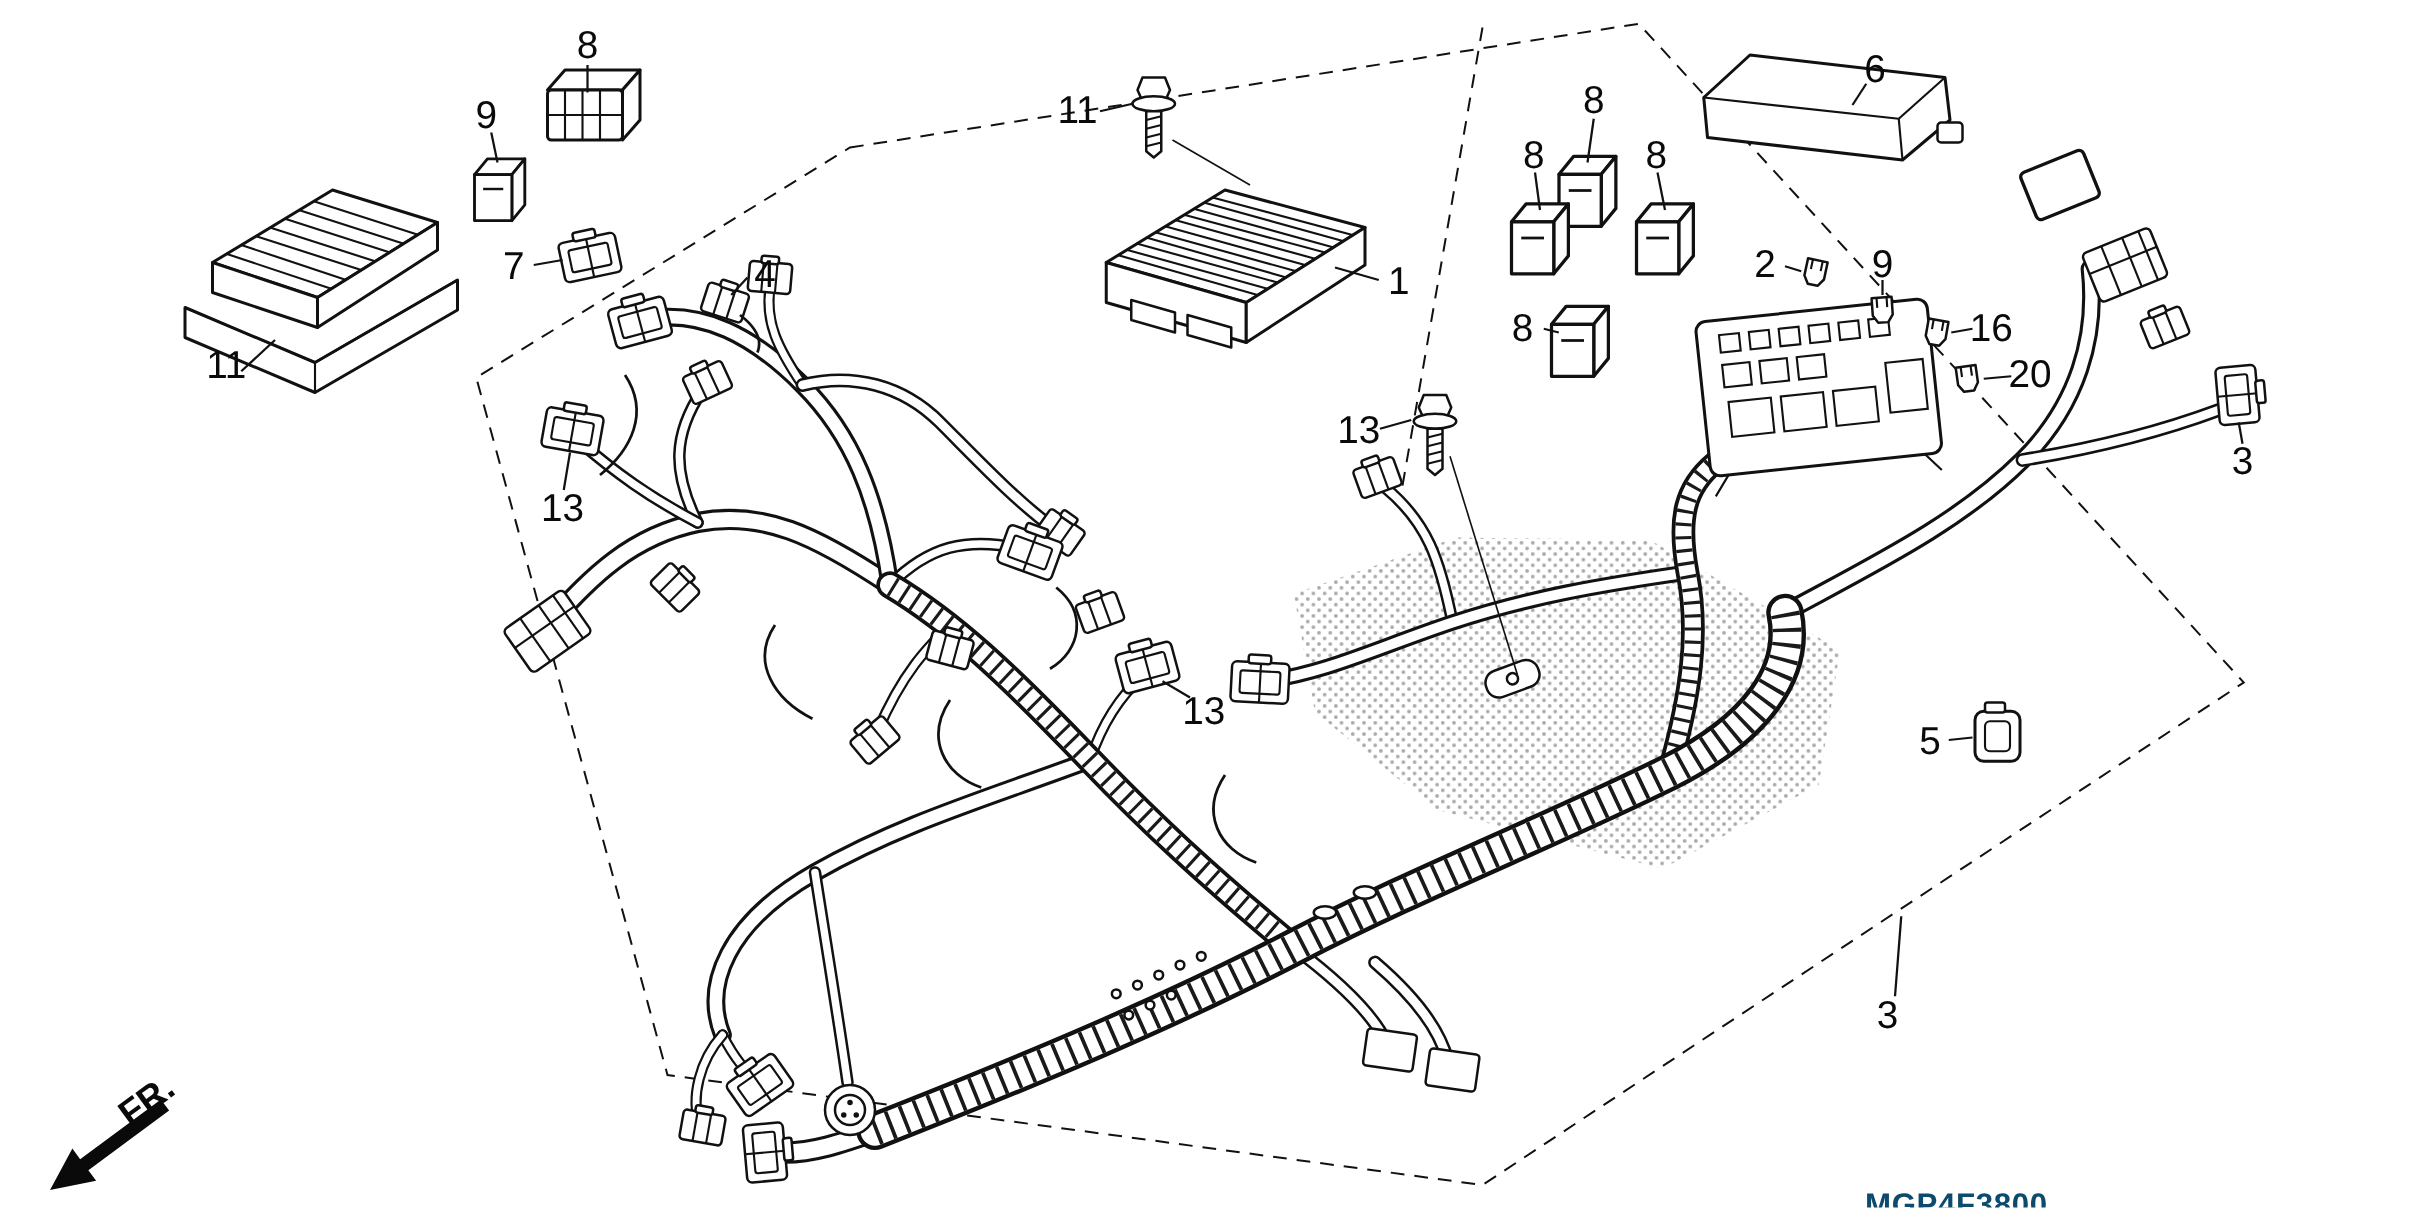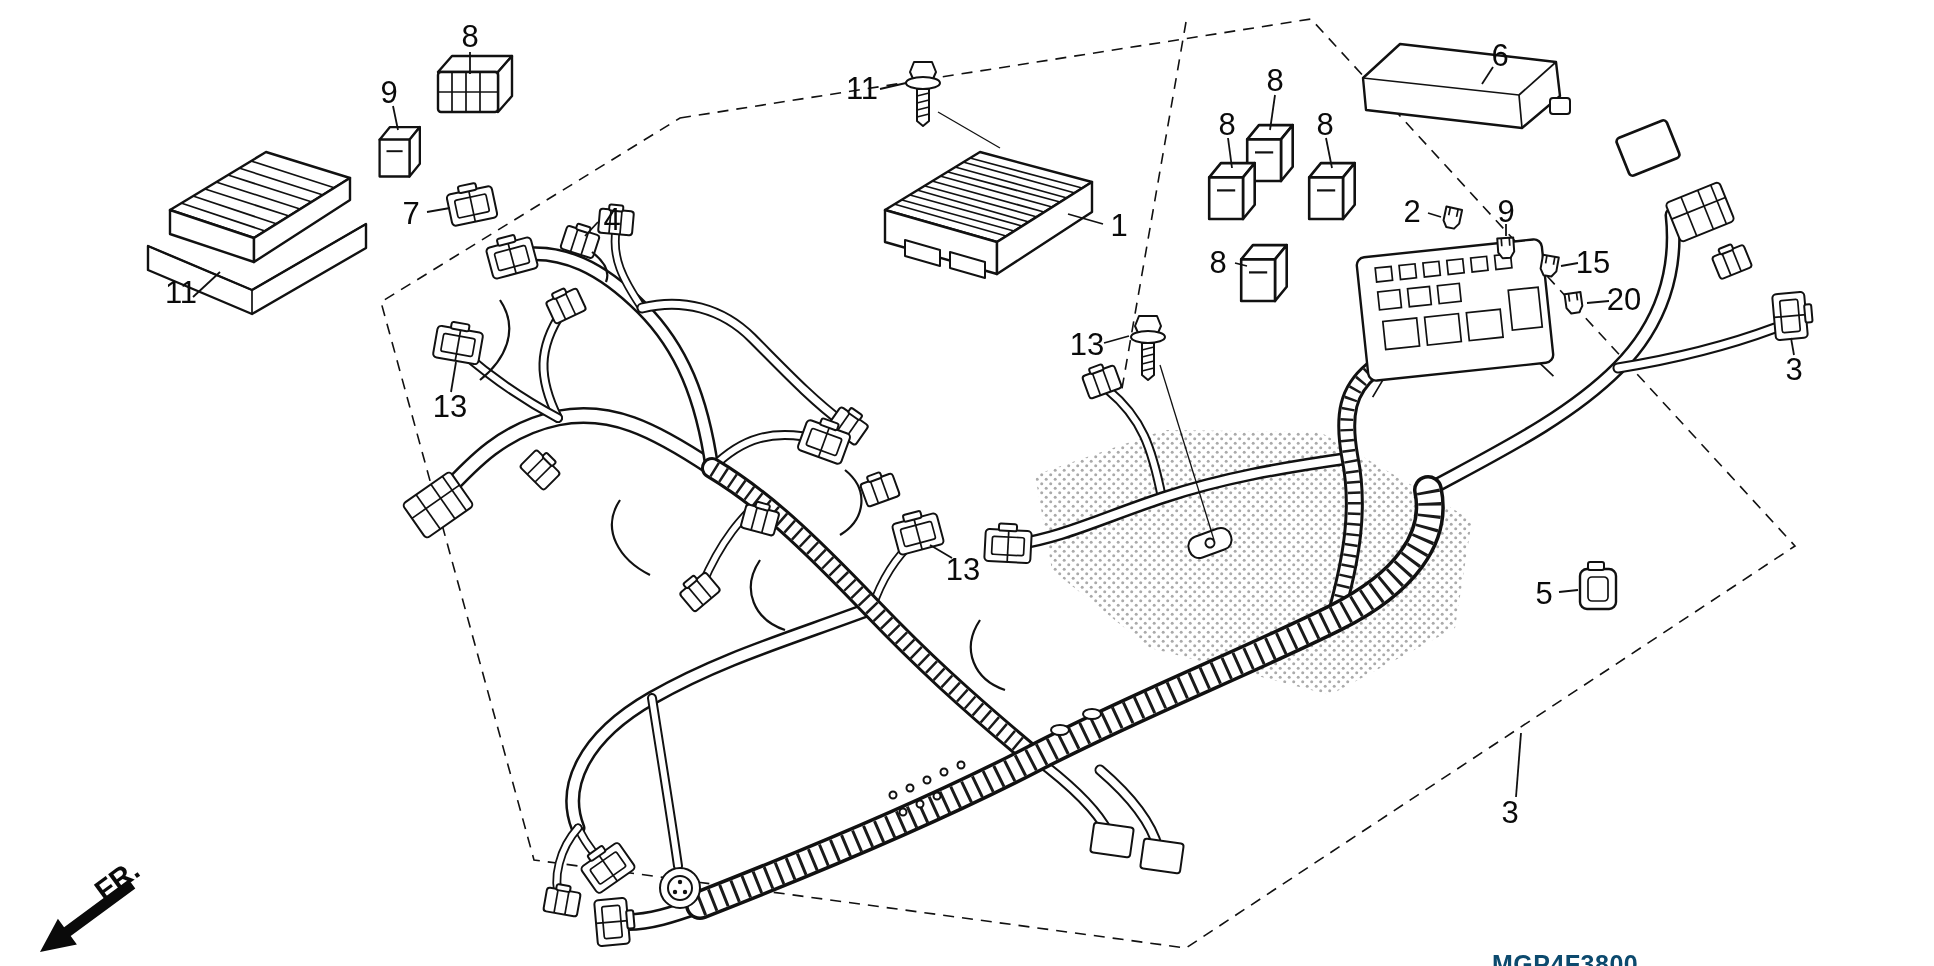--- a/index.html
+++ b/index.html
@@ -373,21 +373,21 @@
   <div class="callout" style="left:612px;top:219px"><span>4</span></div>
   <div class="callout" style="left:862px;top:88px"><span>11</span></div>
   <div class="callout" style="left:1119px;top:225px"><span>1</span></div>
   <div class="callout" style="left:1500px;top:55px"><span>6</span></div>
   <div class="callout" style="left:1275px;top:80px"><span>8</span></div>
   <div class="callout" style="left:1227px;top:124px"><span>8</span></div>
   <div class="callout" style="left:1325px;top:124px"><span>8</span></div>
   <div class="callout" style="left:1218px;top:262px"><span>8</span></div>
   <div class="callout" style="left:1412px;top:211px"><span>2</span></div>
   <div class="callout" style="left:1506px;top:211px"><span>9</span></div>
-  <div class="callout" style="left:1593px;top:262px"><span>15</span></div>
+  <div class="callout" style="left:1593px;top:262px"><span>16</span></div>
   <div class="callout" style="left:1624px;top:299px"><span>20</span></div>
   <div class="callout" style="left:1794px;top:369px"><span>3</span></div>
   <div class="callout" style="left:1087px;top:344px"><span>13</span></div>
   <div class="callout" style="left:450px;top:406px"><span>13</span></div>
   <div class="callout" style="left:963px;top:569px"><span>13</span></div>
   <div class="callout" style="left:1544px;top:593px"><span>5</span></div>
   <div class="callout" style="left:1510px;top:812px"><span>3</span></div>
 
   <div class="diagram-code">MGP4F3800</div>
 </div>

